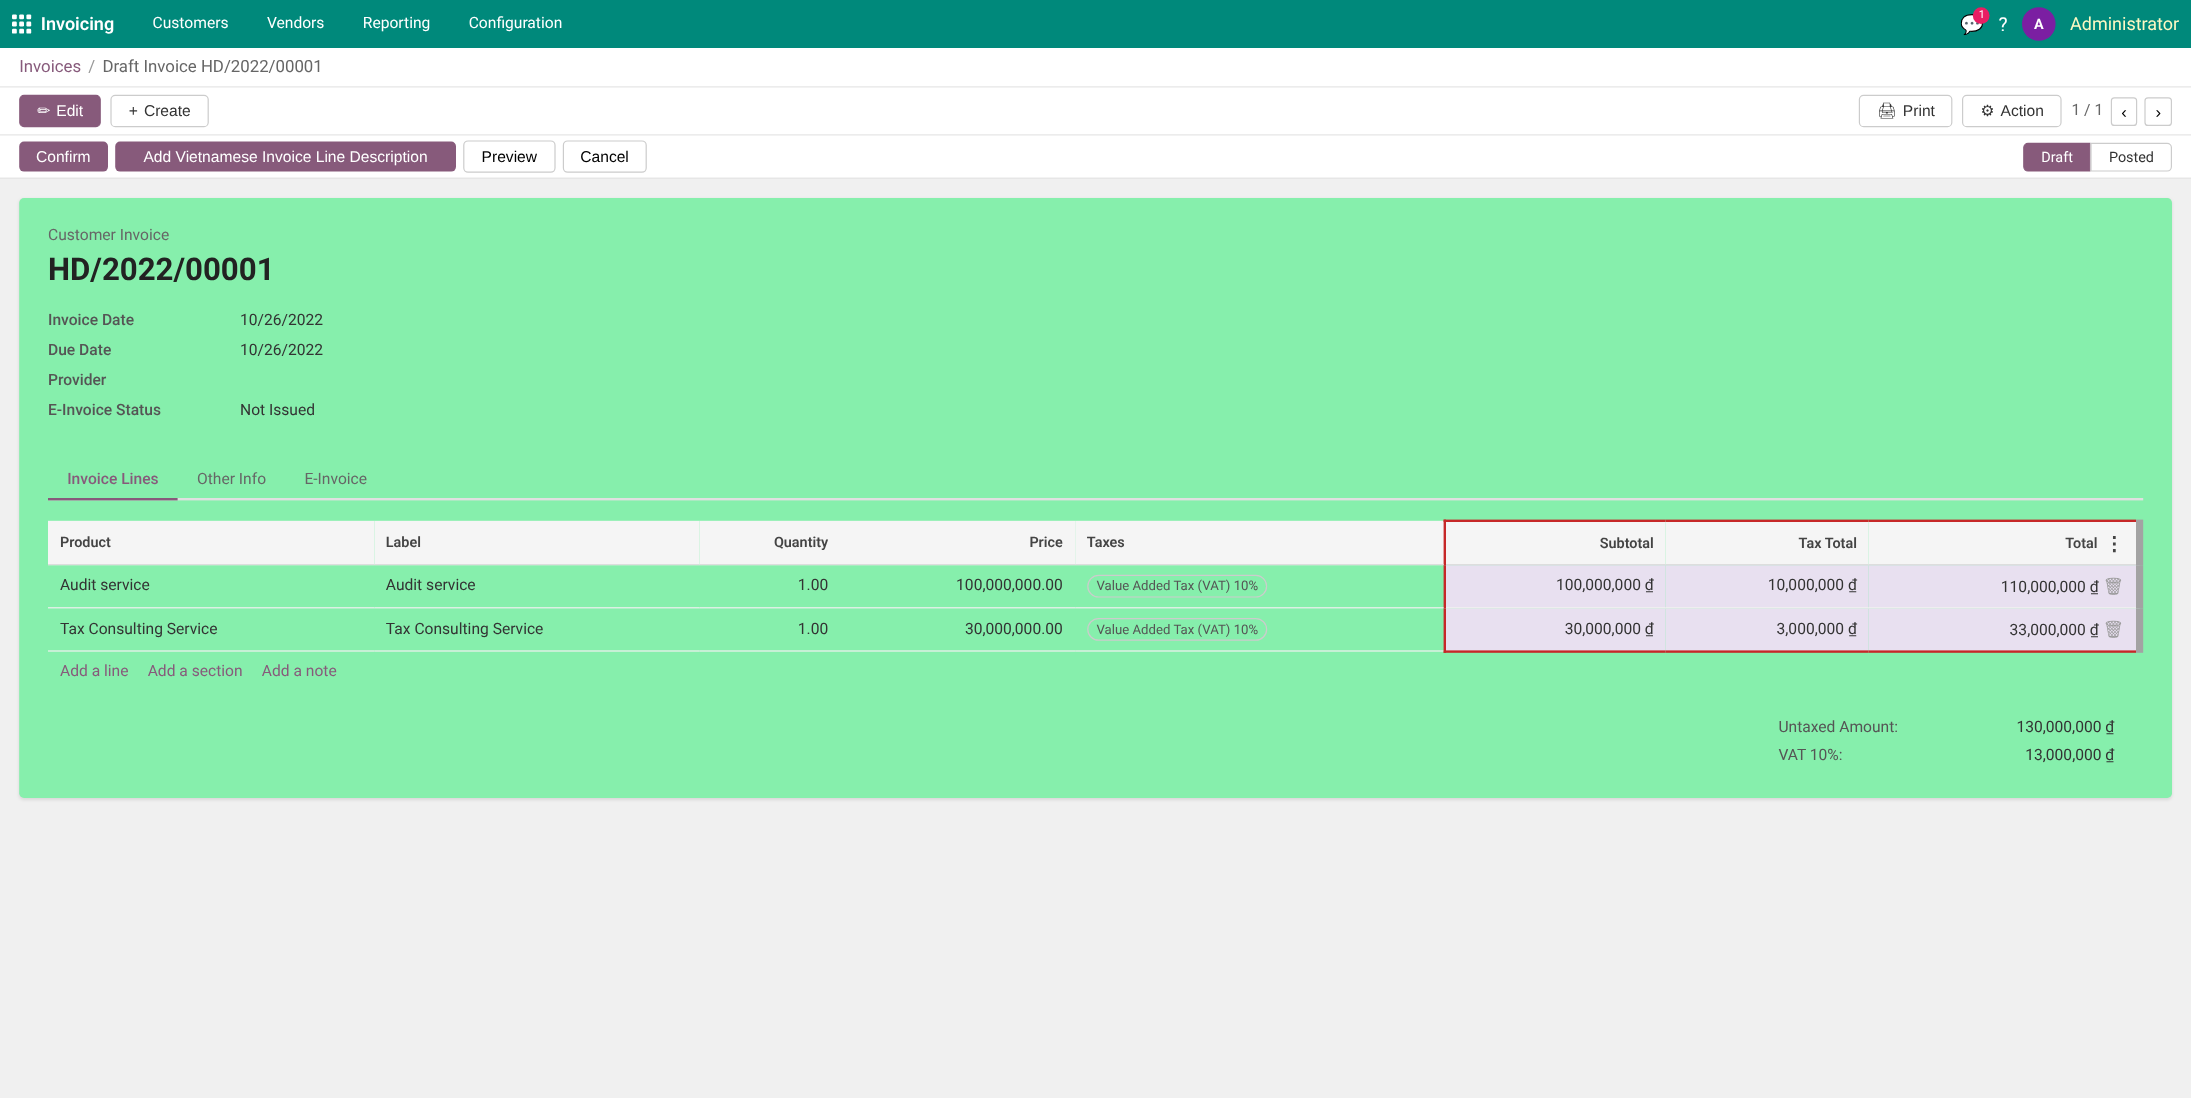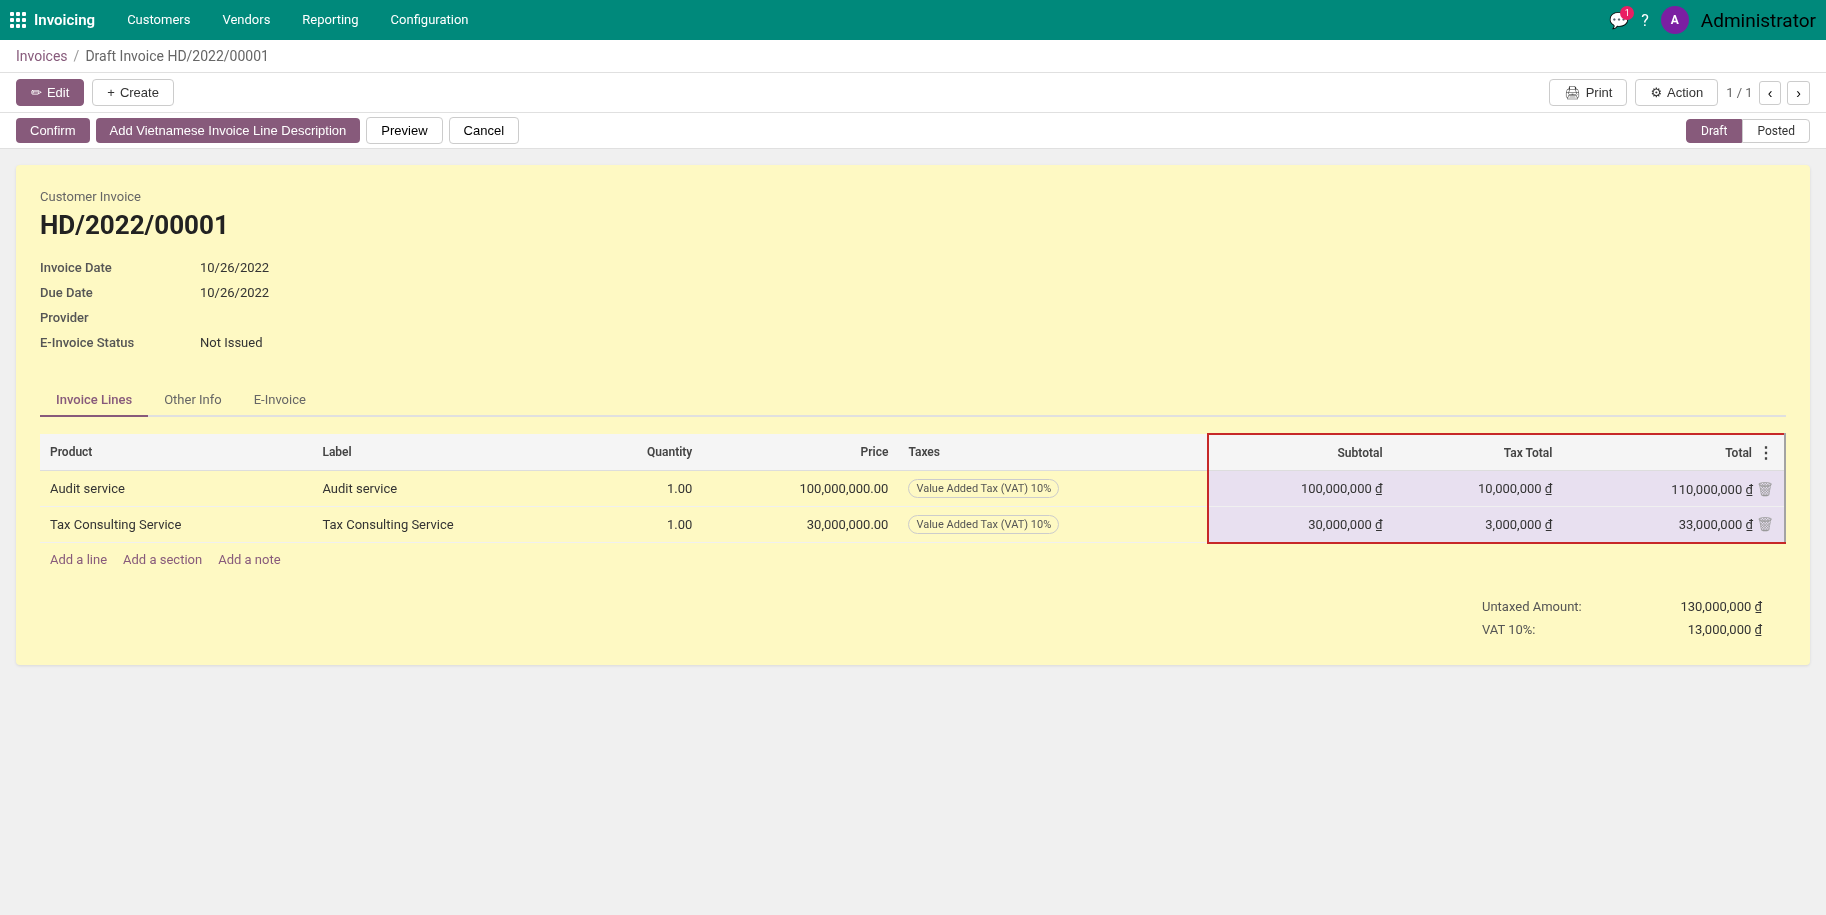--- a/index.html
+++ b/index.html
@@ -79,21 +79,21 @@
       color: white;
       width: 28px;
       height: 28px;
       border-radius: 50%;
       display: flex;
       align-items: center;
       justify-content: center;
       font-size: 12px;
       font-weight: bold;
     }
-    .admin-label { color: #000000; font-size: 19px; }
+    .admin-label { color: #fef9c3; font-size: 15px; }
 
     
     .breadcrumb-bar {
       background: white;
       padding: 8px 16px;
       border-bottom: 1px solid #e0e0e0;
       display: flex;
       align-items: center;
       gap: 6px;
       font-size: 14px;
@@ -161,21 +161,21 @@
       padding: 5px 14px;
       border-radius: 4px;
       cursor: pointer;
       font-size: 13px;
       border: none;
     }
     .btn-vn {
       background: #875a7b;
       color: white;
       border-color: #875a7b;
-      padding: 5px 14px;
+      padding: 5px 24px;
       border-radius: 4px;
       cursor: pointer;
       font-size: 13px;
       border: none;
     }
     .btn-preview, .btn-cancel {
       padding: 5px 14px;
       border: 1px solid #ccc;
       border-radius: 4px;
       cursor: pointer;
@@ -200,21 +200,21 @@
       border-color: #875a7b;
     }
     .status-pill:first-child { border-radius: 4px 0 0 4px; }
     .status-pill:last-child { border-radius: 0 4px 4px 0; }
 
     
     .main-content {
       padding: 16px;
     }
     .invoice-card {
-      background: #fef9c3;
+      background: #86efac;
       border-radius: 4px;
       padding: 24px;
       box-shadow: 0 1px 3px rgba(0,0,0,0.1);
     }
     .invoice-type-label { color: #666; font-size: 13px; margin-bottom: 6px; }
     .invoice-number { font-size: 26px; font-weight: bold; color: #222; margin-bottom: 20px; }
 
     .invoice-fields {
       display: grid;
       grid-template-columns: 1fr 1fr;
@@ -303,21 +303,21 @@
       background: #d8c8ec;
     }
     .delete-icon {
       color: #999;
       cursor: pointer;
       font-size: 14px;
     }
 
     
     .highlight-border-left { border-left: 2px solid #c62828; }
-    .highlight-border-right { border-right: 2px solid #a3a3a3; }
+    .highlight-border-right { border-right: 6px solid #a3a3a3; }
     .highlight-border-top { border-top: 2px solid #c62828; }
 
     .table-actions {
       padding: 8px 10px;
       display: flex;
       gap: 16px;
       text-align: right;
     }
     .table-action-link {
       color: #875a7b;

